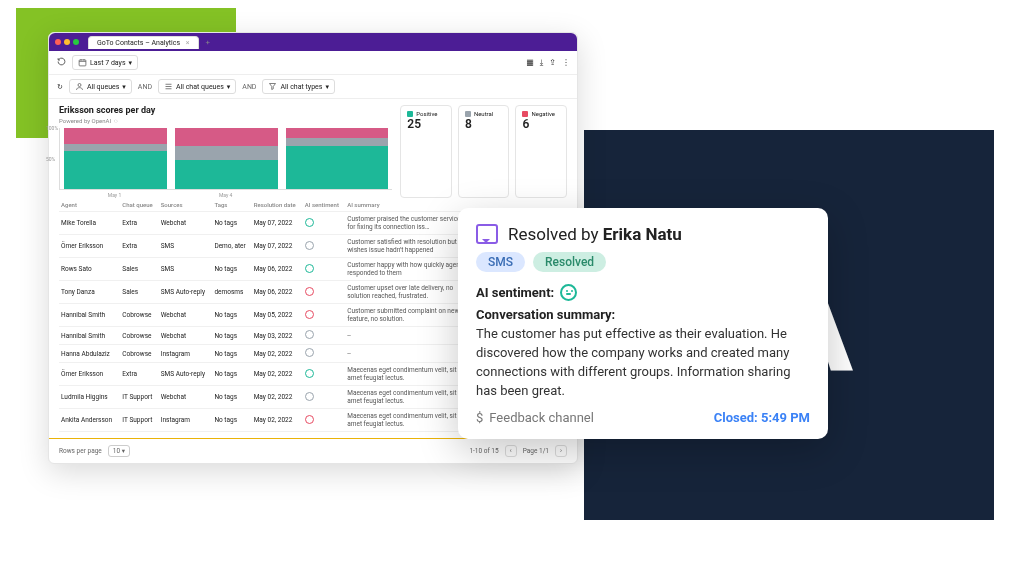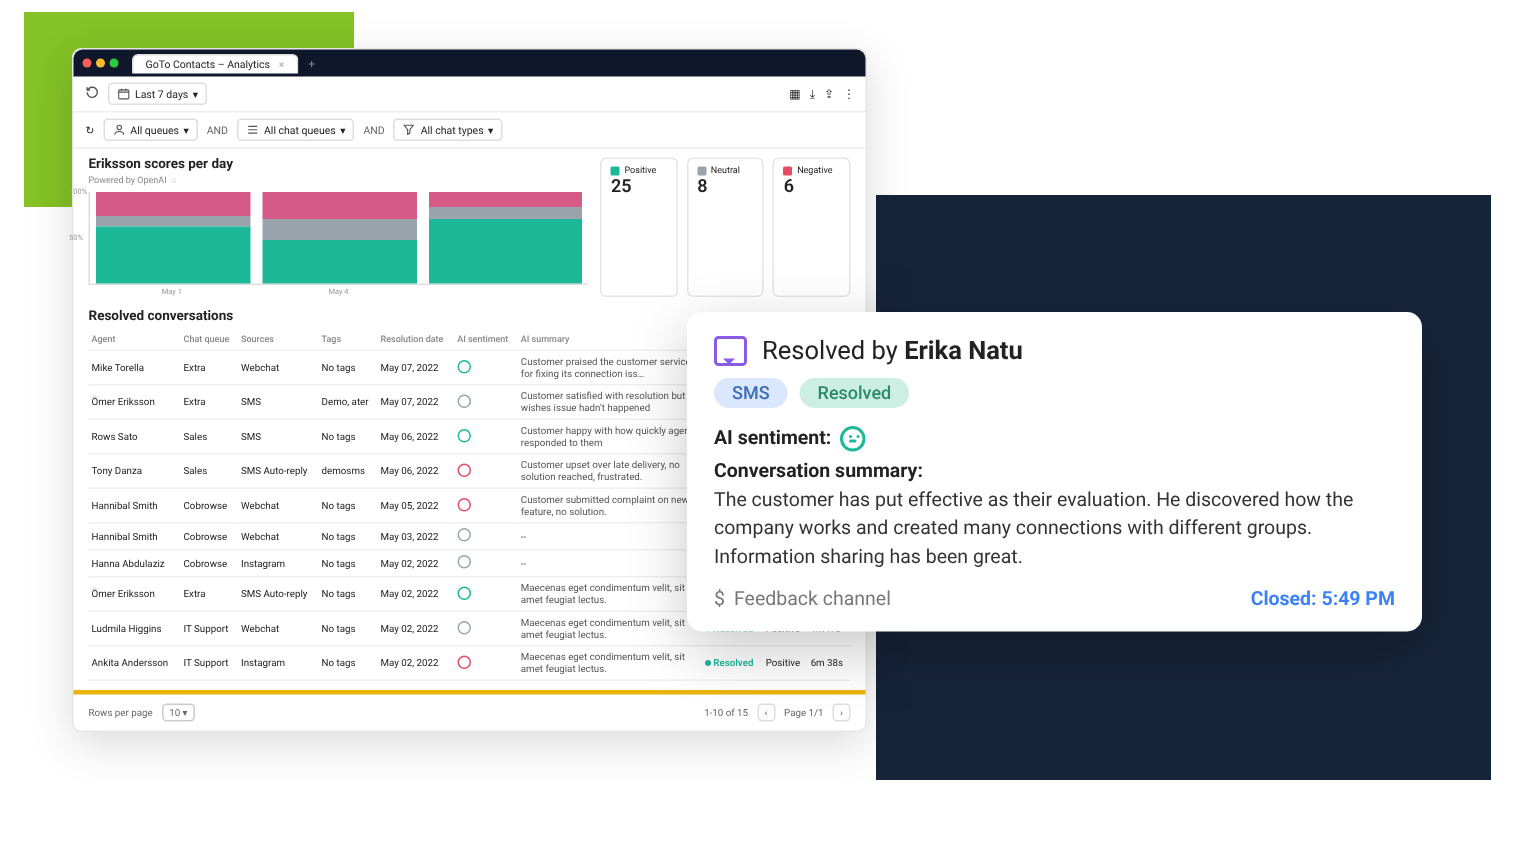--- a/index.html
+++ b/index.html
@@ -19,21 +19,21 @@
     display: flex; align-items: center; justify-content: center; z-index: 1;
     color: #fff; font-weight: 800; font-size: 130px; letter-spacing: 6px;
   }
   .browser {
     position: absolute; left: 48px; top: 32px;
     width: 530px; background: #fff;
     border: 1px solid #e5e5e5; border-radius: 6px;
     box-shadow: 0 8px 30px rgba(0,0,0,0.15);
     z-index: 2; font-size: 8px; color: #222;
   }
-  .tabbar { display: flex; align-items: center; height: 18px; background: #0f172a;
+  .tabbar { display: flex; align-items: center; height: 18px; background: #4c1d95;
     border-radius: 6px 6px 0 0; padding: 0 6px; gap: 3px; }
   .dot { width: 6px; height: 6px; border-radius: 50%; }
   .dot.r{background:#ff5f56}.dot.y{background:#ffbd2e}.dot.g{background:#27c93f}
   .tab { background: #fff; border: 1px solid #ddd; border-bottom: none;
     border-radius: 4px 4px 0 0; padding: 2px 8px; font-size: 7px; margin-left: 6px;}
   .plus { margin-left: 4px; color: #888; }
   .toolbar { display:flex; align-items:center; gap:6px; padding:4px 8px;
     border-bottom:1px solid #eee; }
   .toolbar .spacer{flex:1}
   .chip { display:inline-flex; align-items:center; gap:3px;
@@ -68,28 +68,28 @@
   th{color:#888;font-weight:500;font-size:6px;}
   td.sum{white-space:normal;max-width:110px;color:#555;}
   .face{width:9px;height:9px;border-radius:50%;border:1.5px solid;display:inline-flex;
     align-items:center;justify-content:center;}
   .face.pos{border-color:#1db898;color:#1db898}
   .face.neg{border-color:#e74c63;color:#e74c63}
   .face.neu{border-color:#9aa4ad;color:#9aa4ad}
   .status-res{color:#1db898;font-weight:600;}
   .dot-res{display:inline-block;width:4px;height:4px;background:#1db898;border-radius:50%;margin-right:2px;}
   .pager{display:flex;align-items:center;gap:6px;padding:6px 10px;font-size:6.5px;
-    border-top:3px solid #eab308;color:#666;}
+    border-top:1px solid #eab308;color:#666;}
   .pager .spacer{flex:1}
   .sel{border:1px solid #ccc;border-radius:3px;padding:1px 4px;}
   .pagebtn{border:1px solid #ddd;border-radius:3px;width:12px;height:12px;
     display:inline-flex;align-items:center;justify-content:center;}
 
   .card {
-    position:absolute; left:458px; top:208px; width:490px;
+    position:absolute; left:458px; top:208px; width:370px;
     background:#fff; border-radius:10px;
     box-shadow:0 12px 40px rgba(0,0,0,0.22);
     padding:16px 18px 14px; z-index:5; font-size:13px; color:#222;
   }
   .card-head{display:flex;align-items:center;gap:10px;margin-bottom:8px;}
   .chat-icon{width:22px;height:20px;border:2.5px solid #8a5ce6;border-radius:3px;position:relative;}
   .chat-icon:after{content:"";position:absolute;left:4px;bottom:-5px;
     border:4px solid transparent;border-top-color:#8a5ce6;}
   .card-title{font-size:17px;font-weight:400;}
   .card-title b{font-weight:700;}
@@ -233,21 +233,20 @@
         <div class="stat">
           <div class="lbl">
               <span class="sq x"></span>
               <span>Negative</span>
             </div>
           <div class="val">6</div>
         </div>
       </div>
     </div>
 
-    <div class="table-title">Resolved conversations</div>
     <table>
       <thead>
           <tr id="thead-row">
             <th>Agent</th>
             <th>Chat queue</th>
             <th>Sources</th>
             <th>Tags</th>
             <th>Resolution date</th>
             <th>AI sentiment</th>
             <th>AI summary</th>

